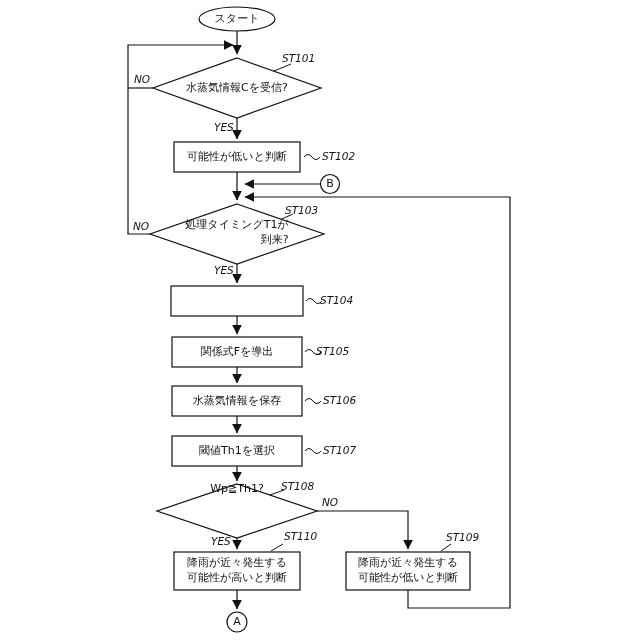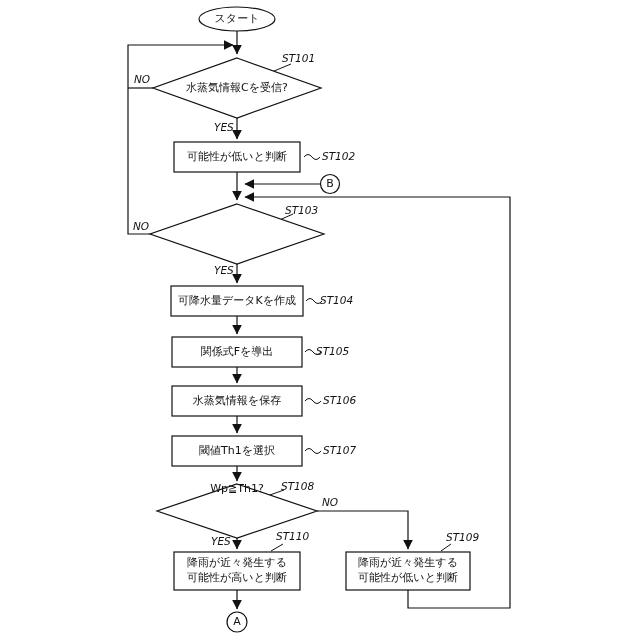--- a/index.html
+++ b/index.html
@@ -74,42 +74,43 @@
       <rect x="346" y="552" width="124" height="38"></rect>
       <rect x="174" y="552" width="126" height="38"></rect>
       <circle cx="330" cy="184" r="9.5"></circle>
       <circle cx="237" cy="622" r="10"></circle>
     </g>
   </svg>
 
   <div class="t" style="left:237px; top:19px">スタート</div>
   <div class="t" style="left:237px; top:88px">水蒸気情報Cを受信?</div>
   <div class="t" style="left:237px; top:157px">可能性が低いと判断</div>
-  <div class="t" style="left:237px; top:301px">可降水量データKを作成</div>
+  <div class="t" style="left:237px; top:233px">処理タイミングT1が
+到来?</div>
   <div class="t" style="left:237px; top:352px">関係式Fを導出</div>
   <div class="t" style="left:237px; top:401px">水蒸気情報を保存</div>
   <div class="t" style="left:237px; top:451px">閾値Th1を選択</div>
   <div class="t" style="left:237px; top:489px">Wp≧Th1?</div>
   <div class="t" style="left:408px; top:571px">降雨が近々発生する
 可能性が低いと判断</div>
   <div class="t" style="left:237px; top:571px">降雨が近々発生する
 可能性が高いと判断</div>
   <div class="t" style="left:330px; top:184px">B</div>
   <div class="t" style="left:237px; top:622px">A</div>
 
   <div class="lab" style="left:282px; top:52px">ST101</div>
   <div class="lab" style="left:322px; top:150px">ST102</div>
   <div class="lab" style="left:285px; top:204px">ST103</div>
   <div class="lab" style="left:320px; top:294px">ST104</div>
   <div class="lab" style="left:316px; top:345px">ST105</div>
   <div class="lab" style="left:323px; top:394px">ST106</div>
   <div class="lab" style="left:323px; top:444px">ST107</div>
   <div class="lab" style="left:281px; top:480px">ST108</div>
   <div class="lab" style="left:446px; top:531px">ST109</div>
-  <div class="lab" style="left:276px; top:530px">ST110</div>
+  <div class="lab" style="left:284px; top:530px">ST110</div>
 
   <div class="lab" style="left:134px; top:73px">NO</div>
   <div class="lab" style="left:214px; top:121px">YES</div>
   <div class="lab" style="left:133px; top:220px">NO</div>
   <div class="lab" style="left:214px; top:264px">YES</div>
   <div class="lab" style="left:322px; top:496px">NO</div>
   <div class="lab" style="left:211px; top:535px">YES</div>
 
 </div>
 

